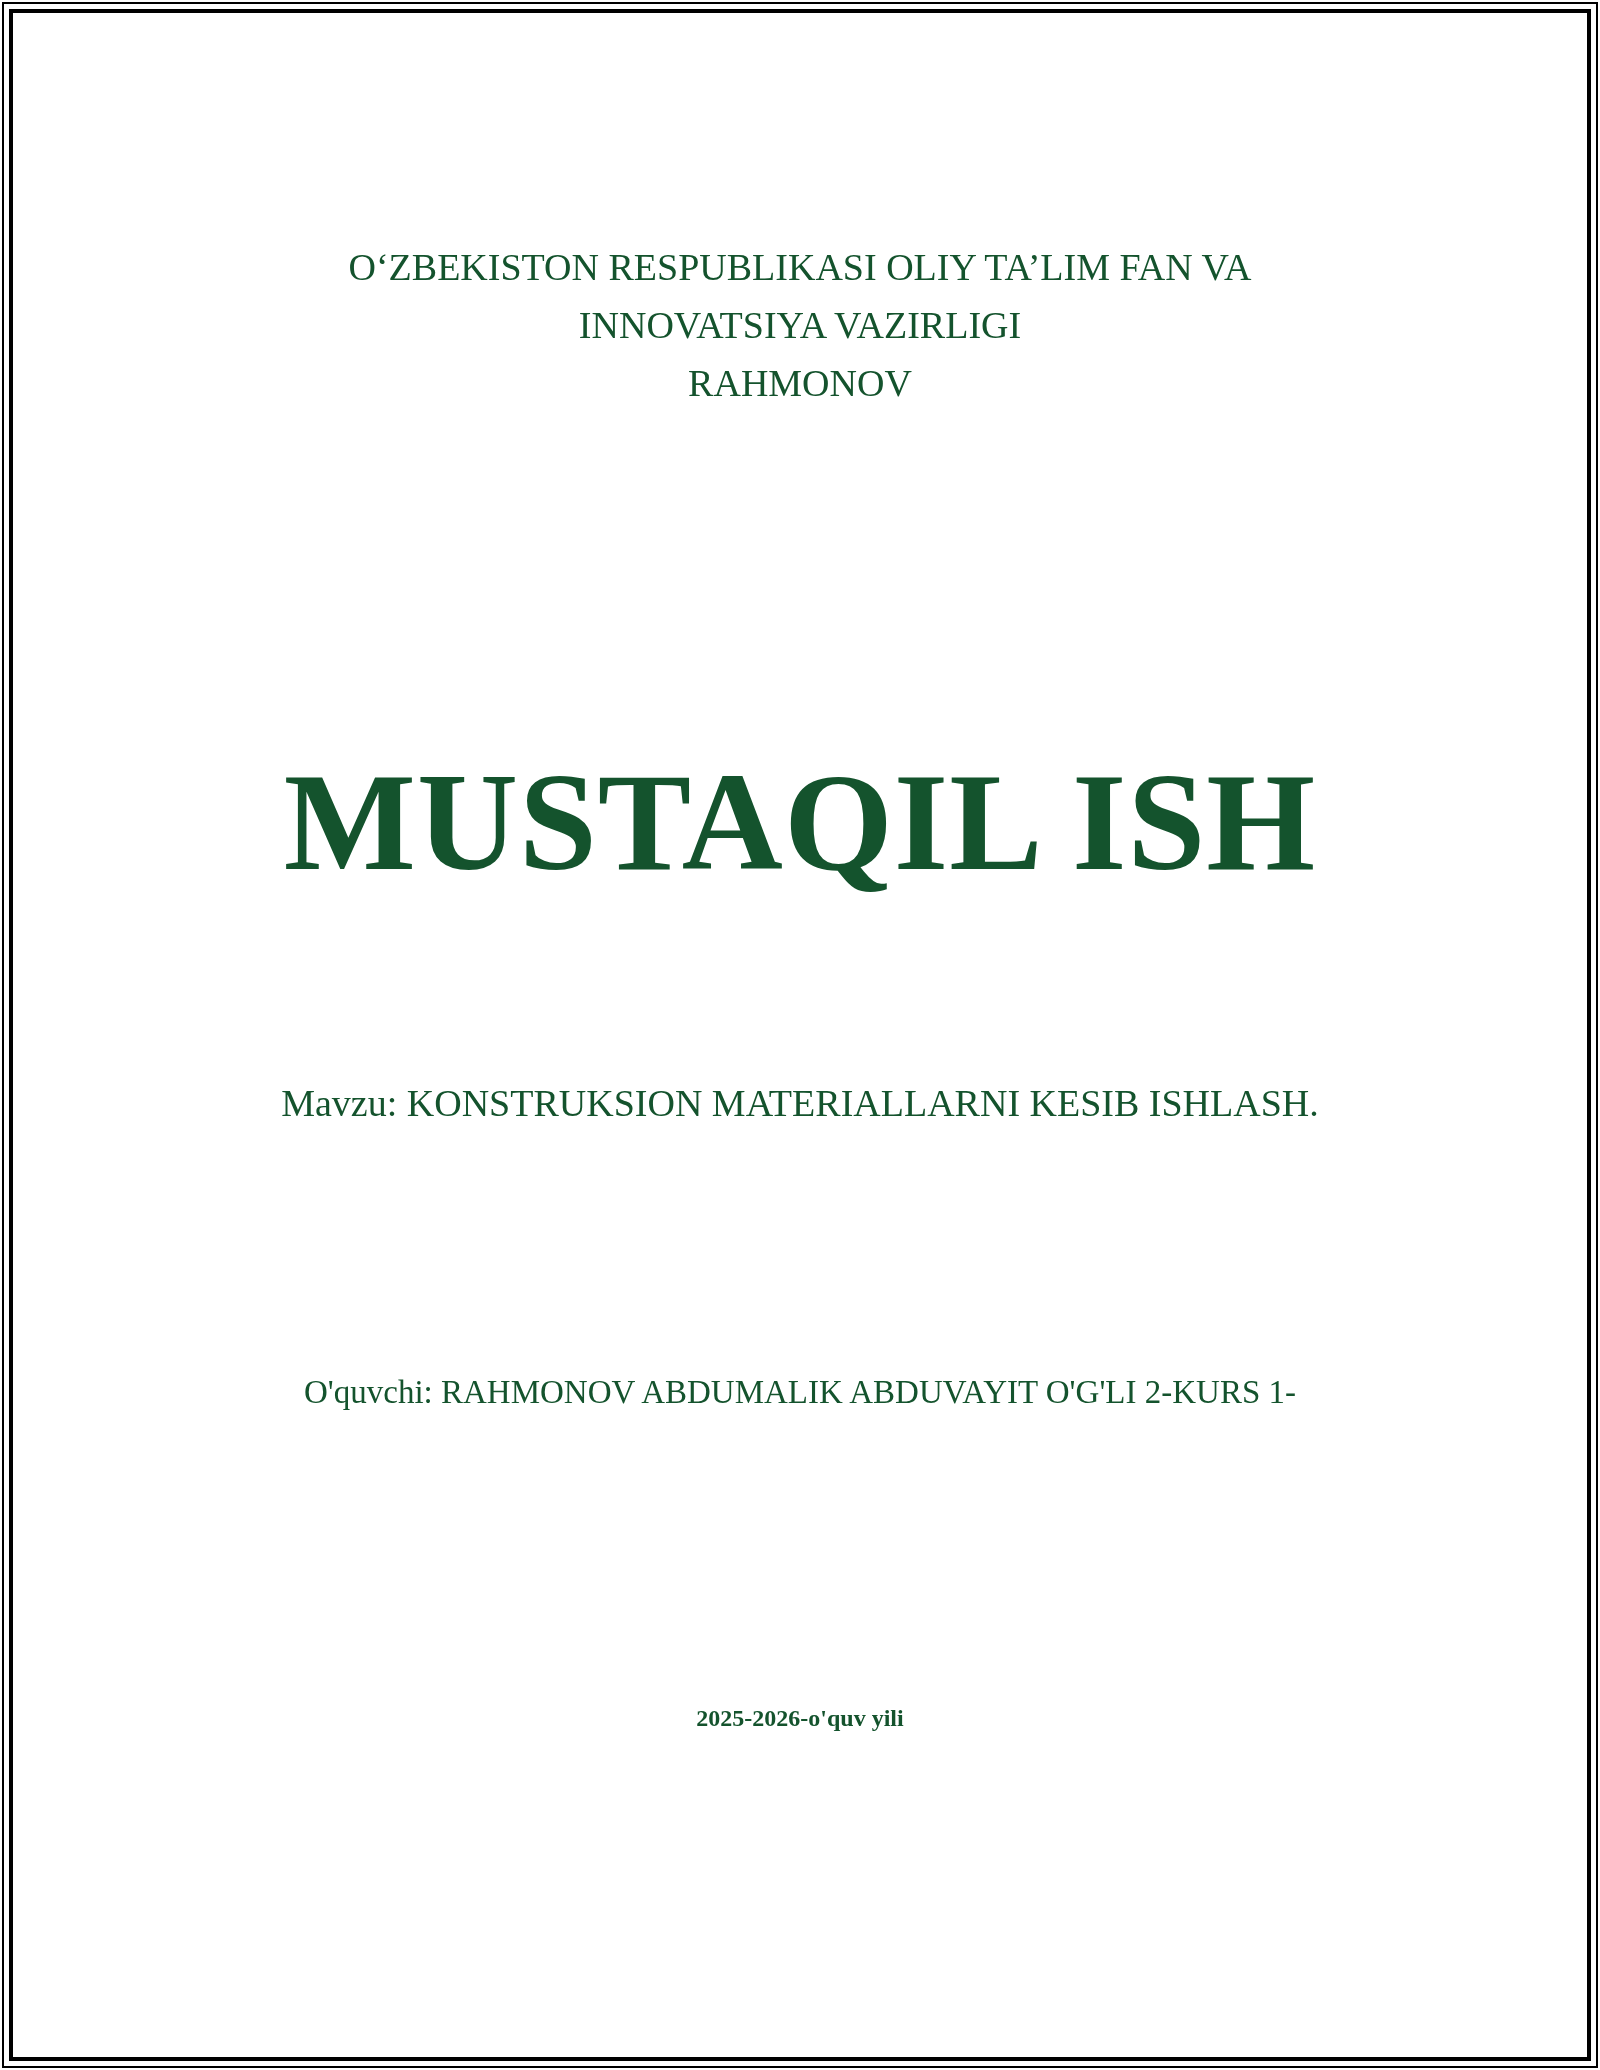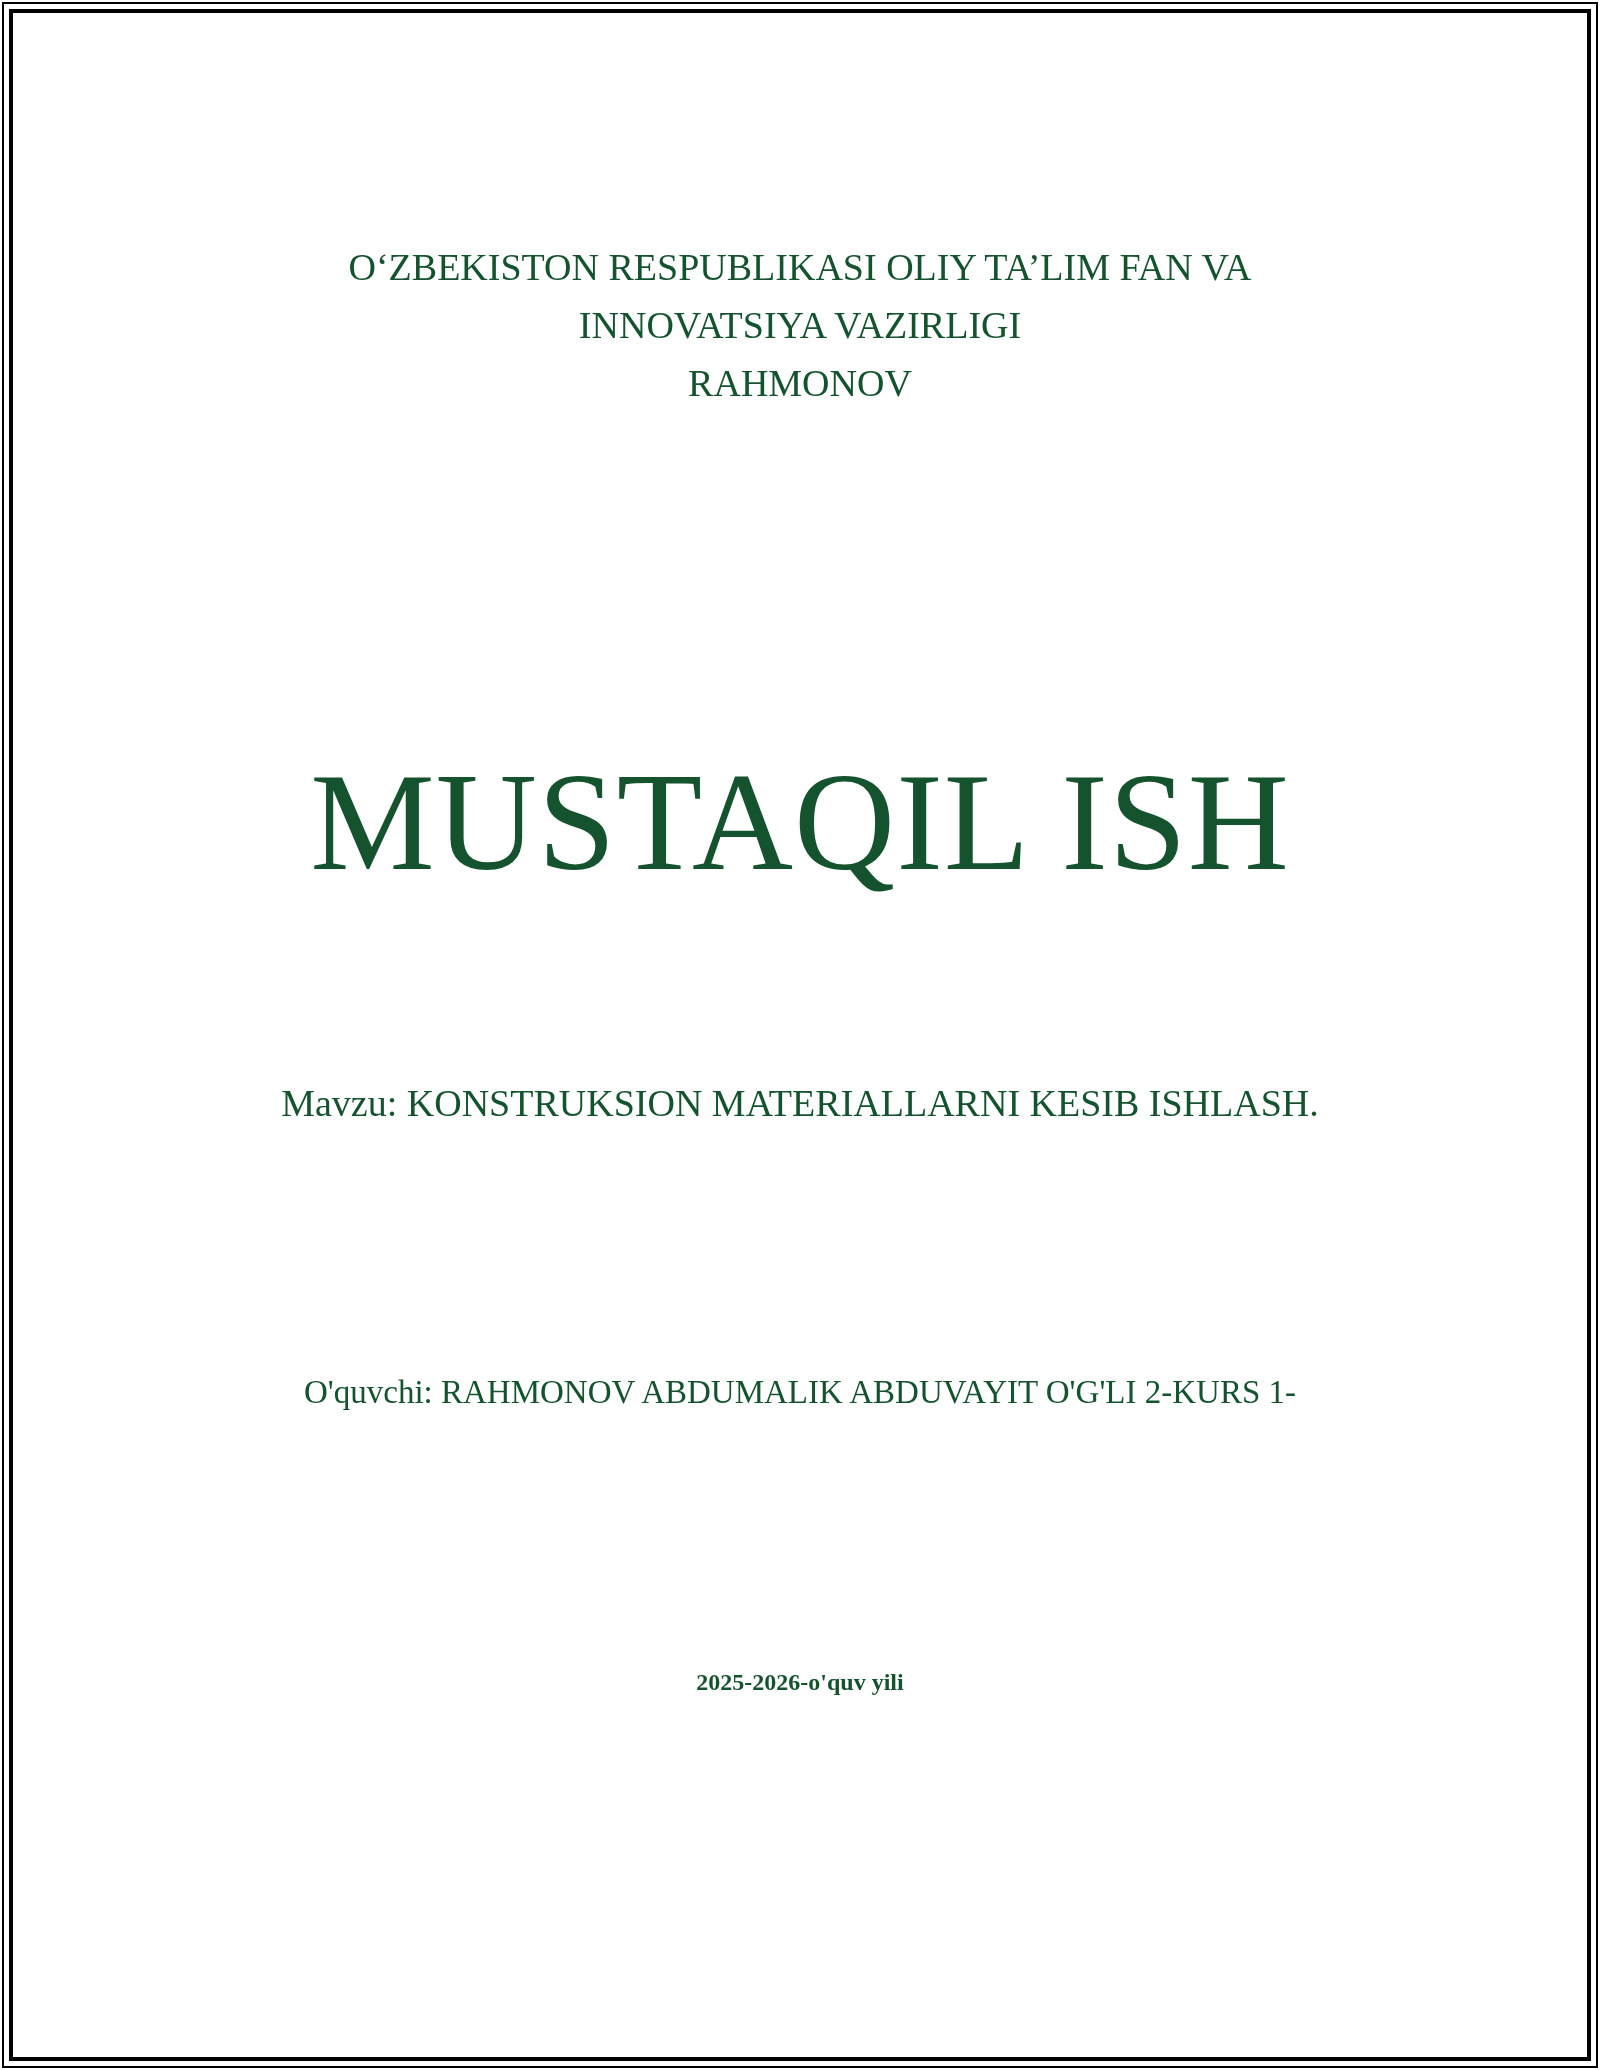--- a/index.html
+++ b/index.html
@@ -38,35 +38,35 @@
   .header-block {
     top: 238px;
     font-size: 38px;
     line-height: 58px;
     font-weight: normal;
   }
   .doc-title {
     top: 752px;
     font-size: 140px;
     line-height: 140px;
-    font-weight: normal;
+    font-weight: bold;
     letter-spacing: 1px;
   }
   .topic-line {
     top: 1081px;
     font-size: 38px;
     line-height: 44px;
   }
   .student-block {
     top: 1366px;
     font-size: 33px;
     line-height: 52px;
   }
   .year-line {
-    top: 1668px;
+    top: 1704px;
     font-size: 24px;
     line-height: 28px;
     font-weight: bold;
   }
 </style>
 </head>
 <body>
 
 <div class="page">
 

